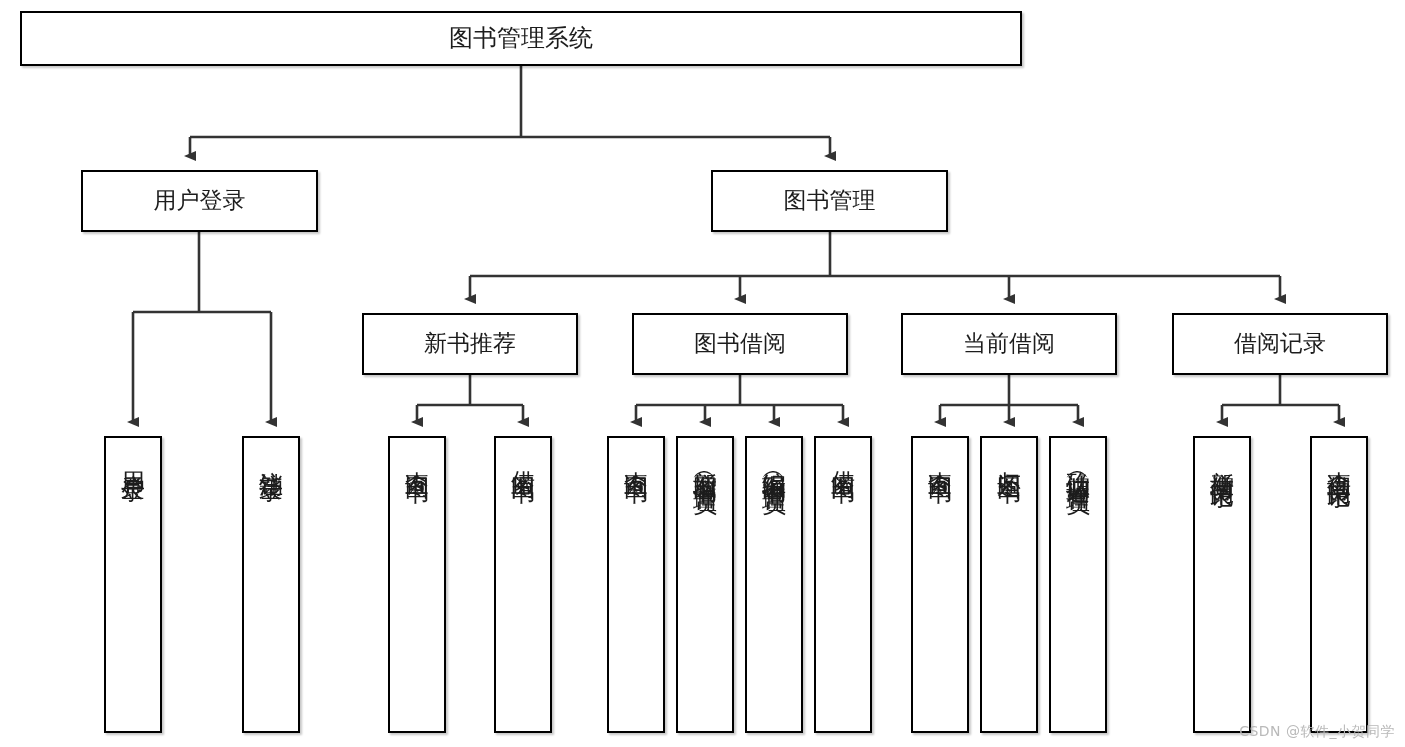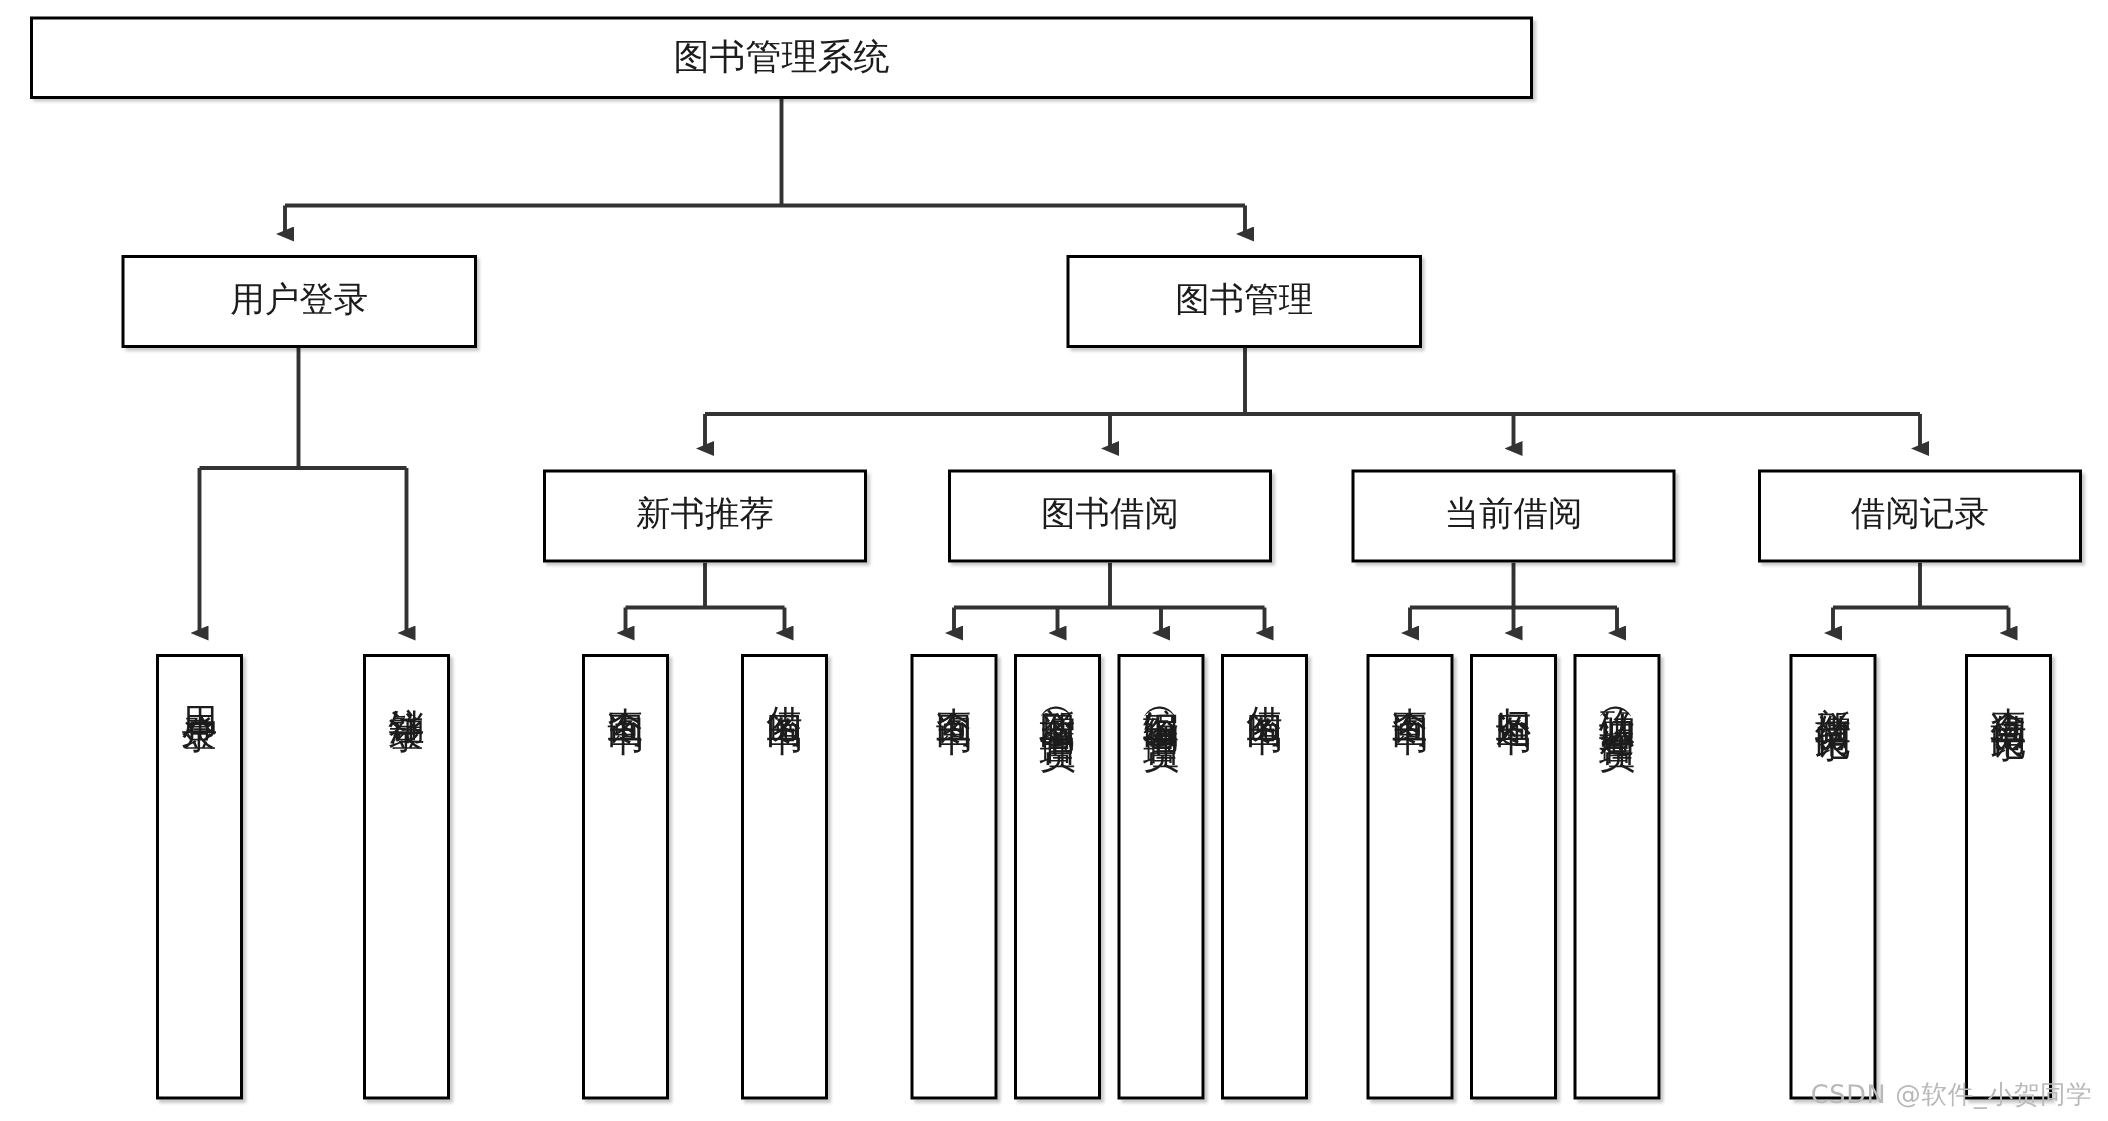--- a/index.html
+++ b/index.html
@@ -59,21 +59,21 @@
     text-orientation: upright;
     font-size: 24px;
     letter-spacing: 3px;
     line-height: 1;
     white-space: nowrap;
   }
   #watermark {
     position: absolute;
     right: 10px;
     bottom: 6px;
-    font-size: 17px;
+    font-size: 14px;
     color: #b9b9b9;
     letter-spacing: 0.5px;
     user-select: none;
     white-space: nowrap;
   }
 </style>
 </head>
 <body>
 
 <div id="diagram-root">

